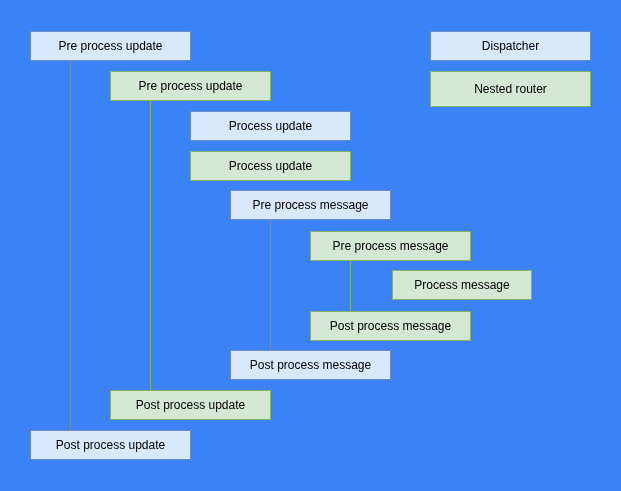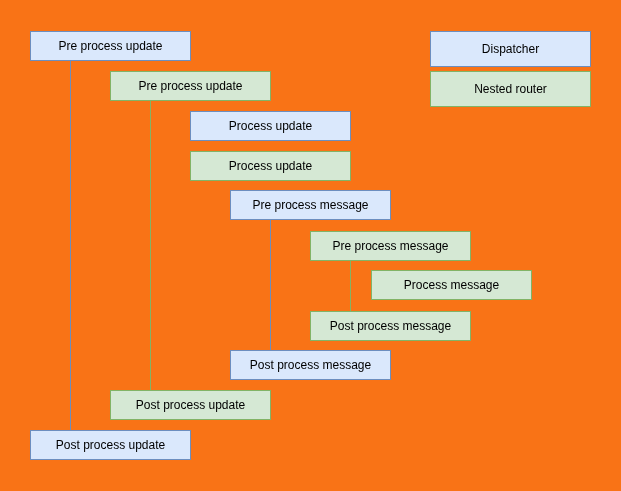--- a/index.html
+++ b/index.html
@@ -4,21 +4,21 @@
 <style>
   html, body {
     margin: 0;
     padding: 0;
     background: #ffffff;
   }
   #canvas {
     position: relative;
     width: 621px;
     height: 491px;
-    background: #f97316;
+    background: #3b82f6;
     overflow: hidden;
     font-family: "Liberation Sans", sans-serif;
   }
   .node {
     position: absolute;
     box-sizing: border-box;
     display: flex;
     align-items: center;
     justify-content: center;
     font-size: 12px;
@@ -47,42 +47,42 @@
 <body>
 
 <div id="canvas">
     <div class="connector blue" style="left: 70px; top: 61px; height: 369px;"></div>
     <div class="connector green" style="left: 150px; top: 101px; height: 289px;"></div>
     <div class="connector blue" style="left: 270px; top: 220px; height: 130px;"></div>
     <div class="connector green" style="left: 350px; top: 261px; height: 50px;"></div>
     <div class="node blue" style="left: 30px; top: 31px; width: 161px; height: 30px;">
       <span>Pre process update</span>
     </div>
-    <div class="node blue" style="left: 430px; top: 31px; width: 161px; height: 36px;">
+    <div class="node blue" style="left: 430px; top: 31px; width: 161px; height: 30px;">
       <span>Dispatcher</span>
     </div>
     <div class="node green" style="left: 110px; top: 71px; width: 161px; height: 30px;">
       <span>Pre process update</span>
     </div>
     <div class="node green" style="left: 430px; top: 71px; width: 161px; height: 36px;">
       <span>Nested router</span>
     </div>
     <div class="node blue" style="left: 190px; top: 111px; width: 161px; height: 30px;">
       <span>Process update</span>
     </div>
     <div class="node green" style="left: 190px; top: 151px; width: 161px; height: 30px;">
       <span>Process update</span>
     </div>
     <div class="node blue" style="left: 230px; top: 190px; width: 161px; height: 30px;">
       <span>Pre process message</span>
     </div>
     <div class="node green" style="left: 310px; top: 231px; width: 161px; height: 30px;">
       <span>Pre process message</span>
     </div>
-    <div class="node green" style="left: 371px; top: 270px; width: 161px; height: 30px;">
+    <div class="node green" style="left: 392px; top: 270px; width: 140px; height: 30px;">
       <span>Process message</span>
     </div>
     <div class="node green" style="left: 310px; top: 311px; width: 161px; height: 30px;">
       <span>Post process message</span>
     </div>
     <div class="node blue" style="left: 230px; top: 350px; width: 161px; height: 30px;">
       <span>Post process message</span>
     </div>
     <div class="node green" style="left: 110px; top: 390px; width: 161px; height: 30px;">
       <span>Post process update</span>

